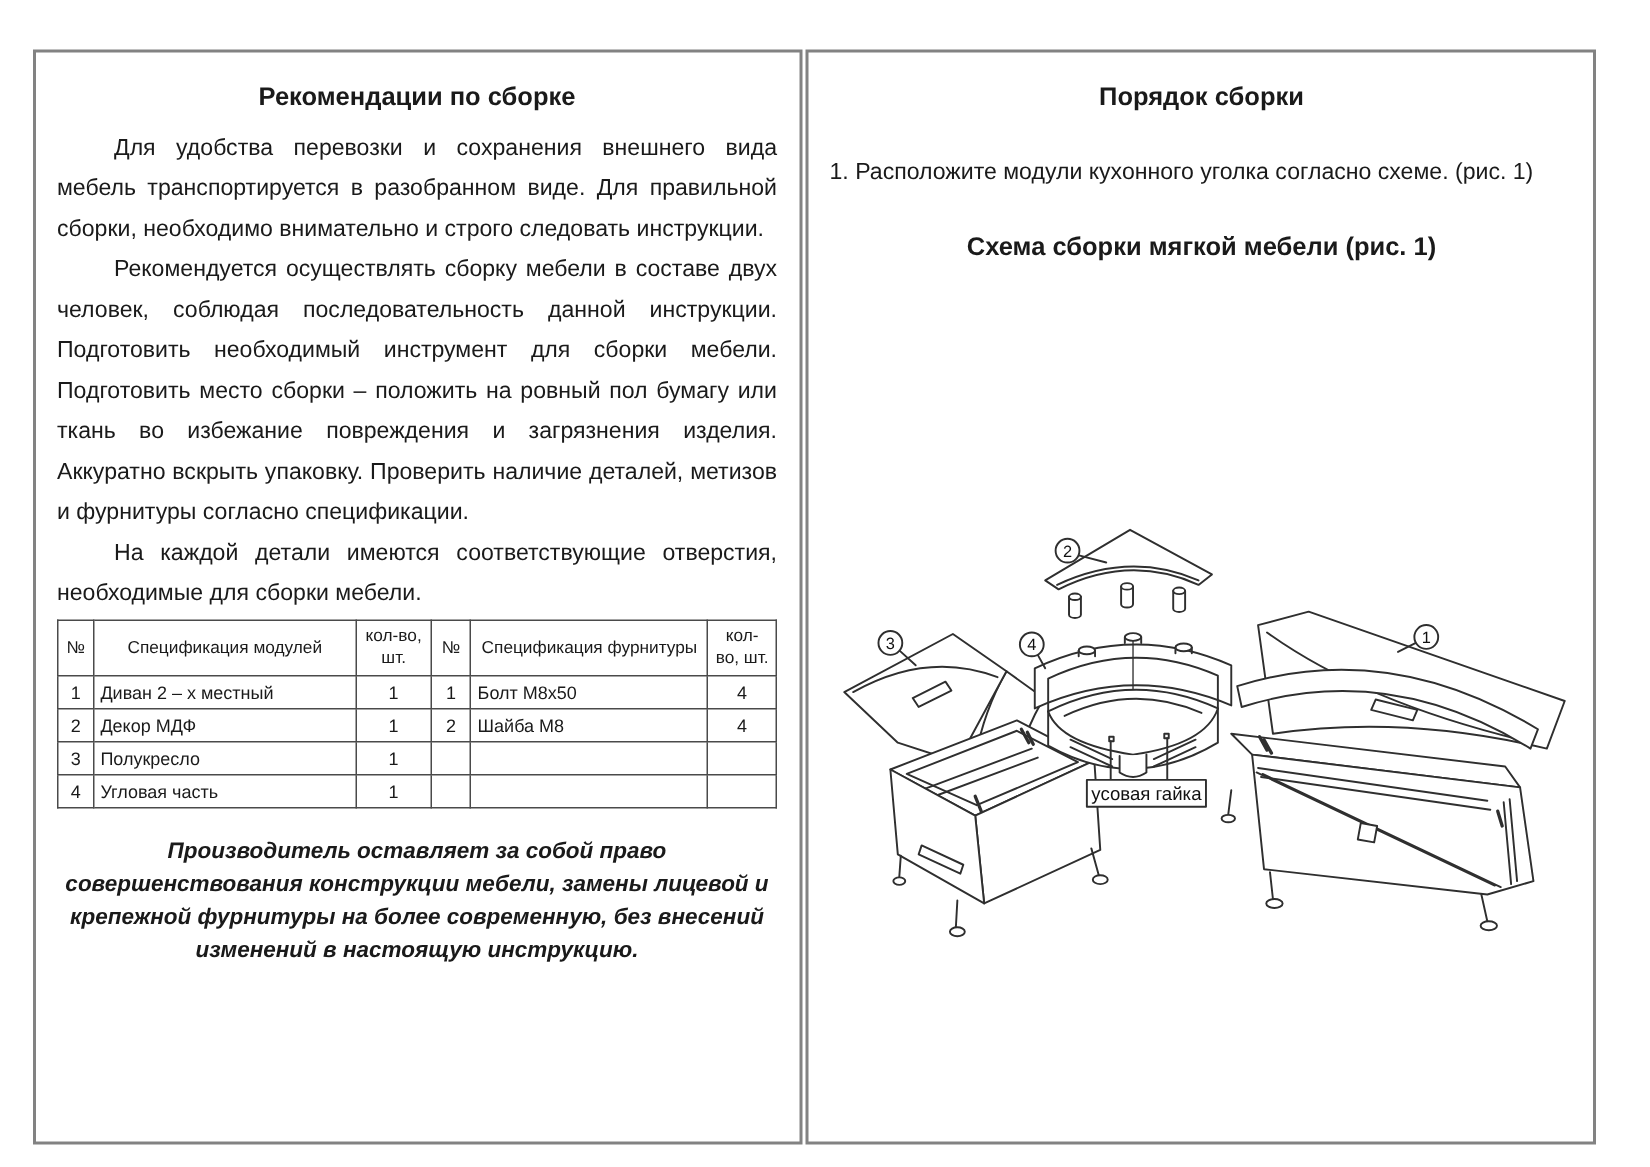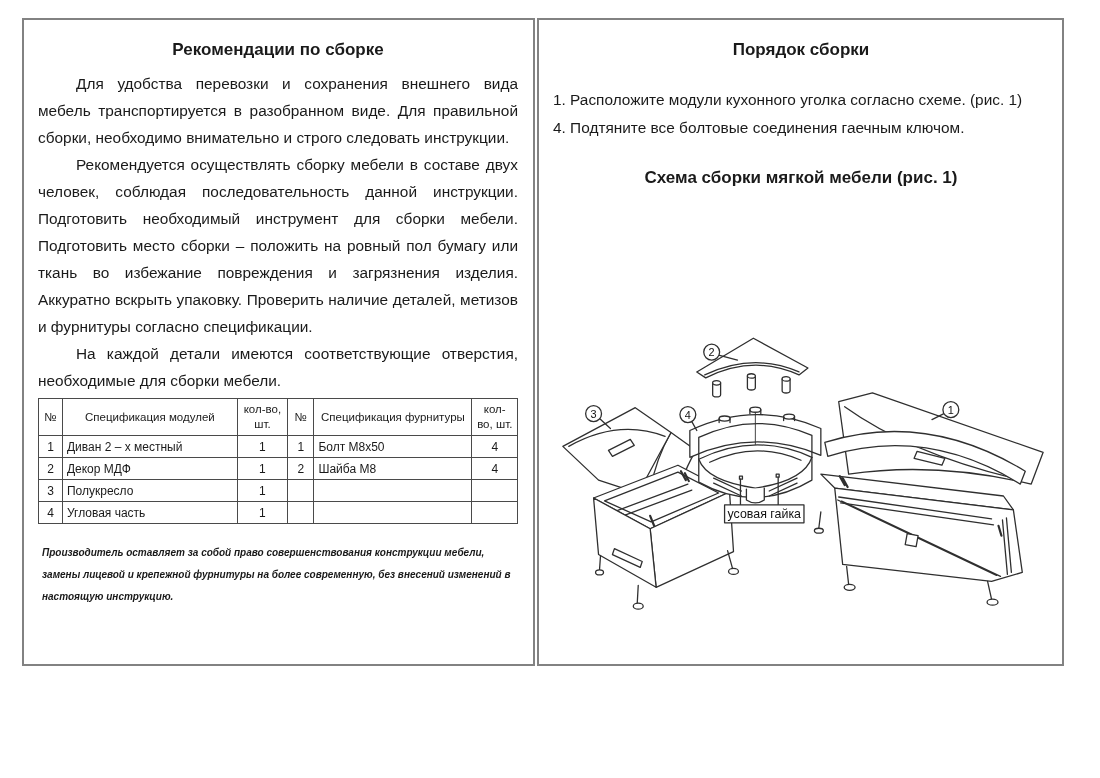--- a/index.html
+++ b/index.html
@@ -1,32 +1,32 @@
 <!DOCTYPE html>
 <html><head>
 <meta charset="utf-8">
 <style>
   html,body{margin:0;padding:0;background:#ffffff;}
   body{width:1100px;height:778px;position:relative;overflow:hidden;
        font-family:"Liberation Sans","DejaVu Sans",sans-serif;color:#1a1a1a;}
-  .page{position:absolute;top:18px;height:648px;box-sizing:border-box;
+  .page{position:absolute;top:33px;height:730px;box-sizing:border-box;
         border:2px solid #828282;background:#fff;}
   .page-left{left:22px;width:513px;padding:8px 15px 8px 14px;}
   .page-right{left:537px;width:527px;padding:8px 13px 8px 14px;position:relative;}
   .page-title{font-size:17px;font-weight:bold;text-align:center;margin:12px 0 10px 0;}
   .para{font-size:15.4px;line-height:27px;text-align:justify;text-indent:38px;margin:0;}
   .spec-table{width:100%;border-collapse:collapse;margin-top:4px;table-layout:fixed;}
   .spec-table th,.spec-table td{border:1px solid #4a4a4a;font-size:12px;
         padding:1px 4px;overflow:hidden;white-space:nowrap;}
   .spec-table th{font-weight:normal;font-size:11.5px;text-align:center;
         height:34px;line-height:15px;white-space:normal;}
   .spec-table td{height:19px;}
   .c-num{text-align:center;}
   .c-name{text-align:left;padding-left:7px;}
-  .note{font-size:10px;font-weight:bold;font-style:italic;text-align:left;
+  .note{font-size:15px;font-weight:bold;font-style:italic;text-align:center;
         line-height:22px;margin:18px 4px 0 4px;}
   .steps{margin-top:26px;}
   .step{font-size:15.4px;line-height:28px;text-align:justify;margin:0;}
   .diagram-title{font-size:17px;font-weight:bold;text-align:center;margin:26px 0 0 0;}
   .diagram-svg{position:absolute;left:0;top:310px;width:523px;height:332px;}
   .art{stroke:#2f2f2f;stroke-width:1.3;fill:#ffffff;stroke-linejoin:round;stroke-linecap:round;}
   .art text{stroke:none;fill:#111;}
   .num-label{font-size:11px;text-anchor:middle;}
   .callout-text{font-size:12.5px;text-anchor:middle;}
 </style>
@@ -96,21 +96,20 @@
       </tbody>
     </table>
 
     <p class="note">Производитель оставляет за собой право совершенствования конструкции мебели, замены лицевой и крепежной фурнитуры на более современную, без внесений изменений в настоящую инструкцию.</p>
   </div>
 
   <div class="page page-right">
     <div class="page-title">Порядок сборки</div>
     <div class="steps">
       <p class="step">1. Расположите модули кухонного уголка согласно схеме. (рис. 1)</p>
-      <p class="step">4. Подтяните все болтовые соединения гаечным ключом.</p>
     </div>
     <div class="diagram-title">Схема сборки мягкой мебели (рис. 1)</div>
 
     <svg class="diagram-svg" viewBox="0 0 527 332" xmlns="http://www.w3.org/2000/svg">
       <g class="art">
 
         <g>
           <path d="M133,102 L158,120 Q140,152 136,180 L112,160 Q118,128 133,102 Z"></path>
           <path d="M24,116 L97,77 L133,102 L100,163 L60,150 Z"></path>
           <path fill="none" d="M30,116 Q80,88 127,106"></path>

